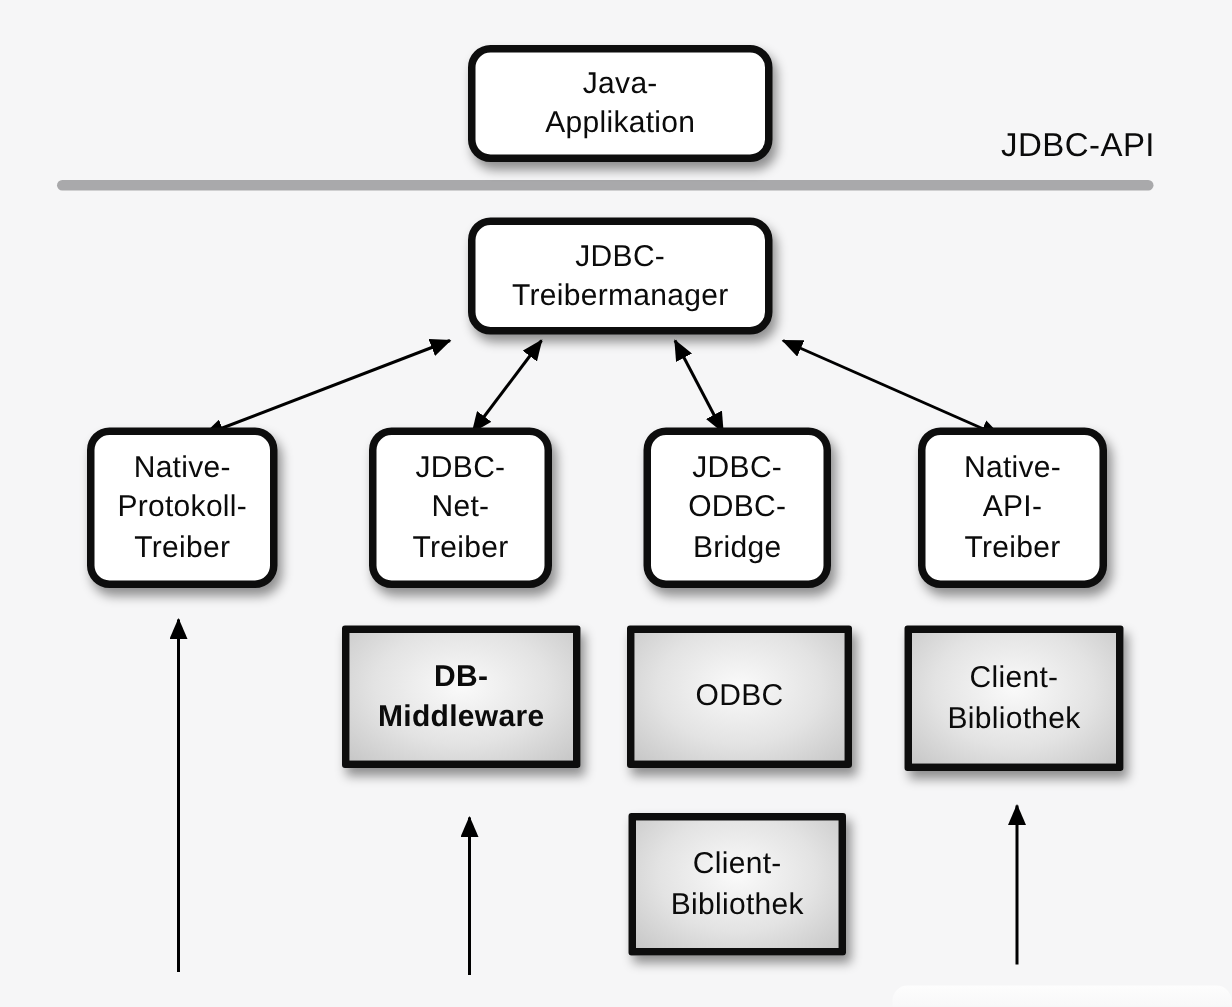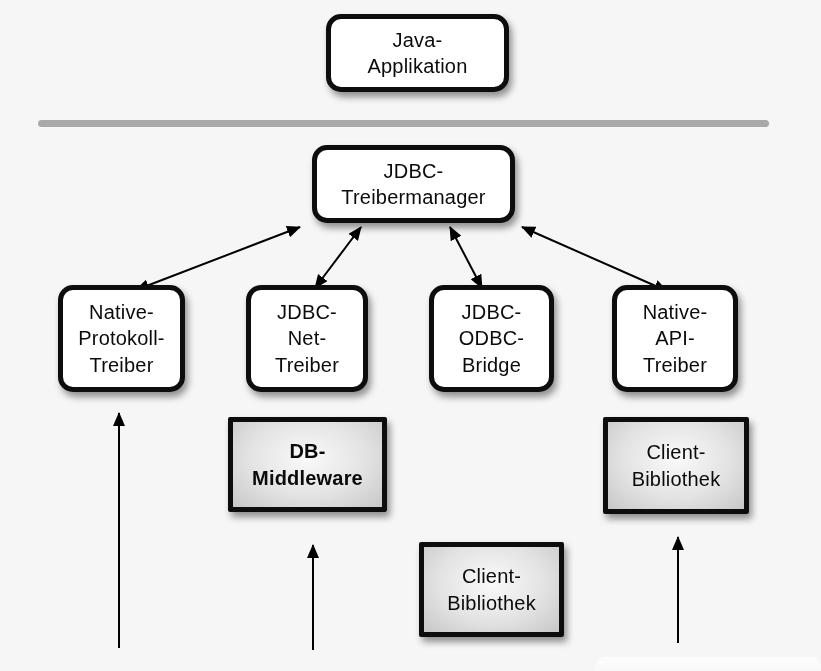--- a/index.html
+++ b/index.html
@@ -80,23 +80,24 @@
     </defs>
   <line x1="300" y1="227" x2="136" y2="290" marker-start="url(#ah-start)" marker-end="url(#ah-end)"></line>
       <line x1="361" y1="227" x2="315" y2="288" marker-start="url(#ah-start)" marker-end="url(#ah-end)"></line>
       <line x1="450" y1="227" x2="482" y2="288" marker-start="url(#ah-start)" marker-end="url(#ah-end)"></line>
       <line x1="522" y1="227" x2="667" y2="291" marker-start="url(#ah-start)" marker-end="url(#ah-end)"></line>
       <line x1="119" y1="648" x2="119" y2="413" marker-end="url(#ah-end)"></line>
       <line x1="313" y1="650" x2="313" y2="545" marker-end="url(#ah-end)"></line>
       <line x1="678" y1="643" x2="678" y2="537" marker-end="url(#ah-end)"></line>
     </svg>
 
-  <div class="box rounded" style="left:312px;top:14px;width:183px;height:78px;margin-left:14px;">Java-
+  <div class="box rounded" style="left:312px;top:30px;width:203px;height:78px;">Java-
 Applikation</div>
 
+  <div class="api-label">JDBC-API</div>
 
   <div class="divider"></div>
 
   <div class="box rounded" style="left:312px;top:145px;width:203px;height:78px;">JDBC-
 Treibermanager</div>
 
   <div class="box rounded" style="left:58px;top:285px;width:127px;height:107px;">Native-
 Protokoll-
 Treiber</div>
 
@@ -108,20 +109,21 @@
 ODBC-
 Bridge</div>
 
   <div class="box rounded" style="left:612px;top:285px;width:126px;height:107px;">Native-
 API-
 Treiber</div>
 
   <div class="box gray" style="left:228px;top:417px;width:159px;height:95px;font-weight:bold;">DB-
 Middleware</div>
 
+  <div class="box gray" style="left:418px;top:417px;width:150px;height:95px;">ODBC</div>
 
   <div class="box gray" style="left:603px;top:417px;width:146px;height:97px;">Client-
 Bibliothek</div>
 
   <div class="box gray" style="left:419px;top:542px;width:145px;height:95px;">Client-
 Bibliothek</div>
 
   <div class="cropped-edge"></div>
 
 </div>

